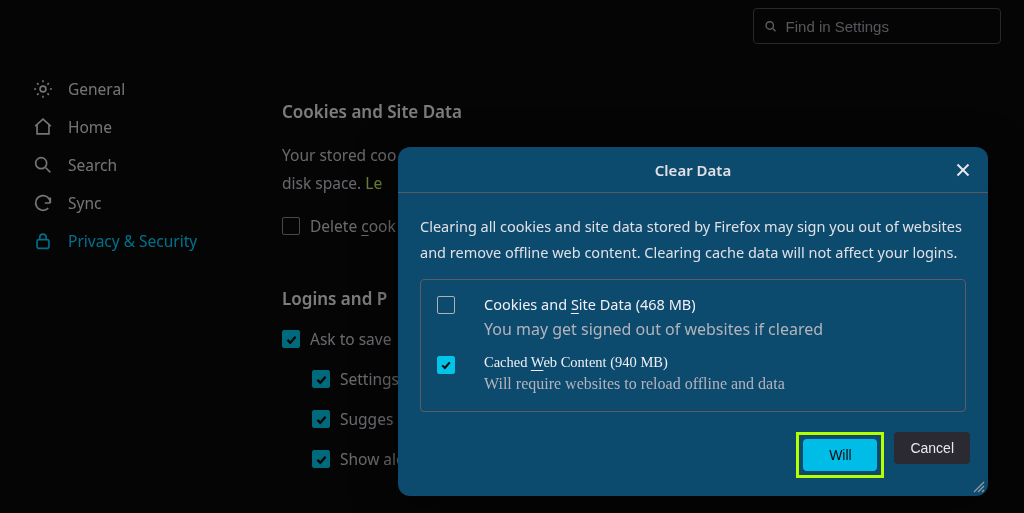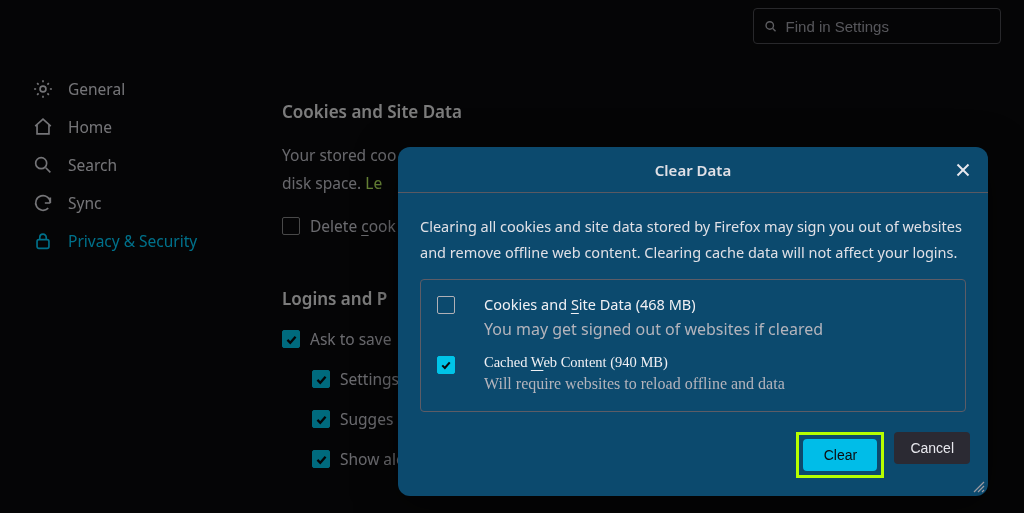--- a/index.html
+++ b/index.html
@@ -254,21 +254,21 @@
           </span>
         <div>
           <div class="obox-label"><span>Cached </span><span class="u">W</span><span>eb Content (940 MB)</span></div>
           <div class="obox-hint">Will require websites to reload offline and data</div>
         </div>
       </div>
     </div>
   </div>
   <div class="dialog-footer">
     <span class="highlight-ring">
-      <button class="btn btn-primary">Clear</button>
+      <button class="btn btn-primary">Will</button>
     </span>
     <button class="btn btn-secondary">Cancel</button>
   </div>
   <svg class="resize-grip" viewBox="0 0 14 14" fill="none" stroke="currentColor" stroke-width="1.3">
       <line x1="3" y1="13" x2="13" y2="3"></line>
       <line x1="7" y1="13" x2="13" y2="7"></line>
       <line x1="11" y1="13" x2="13" y2="11"></line>
     </svg>
 </div>
 

